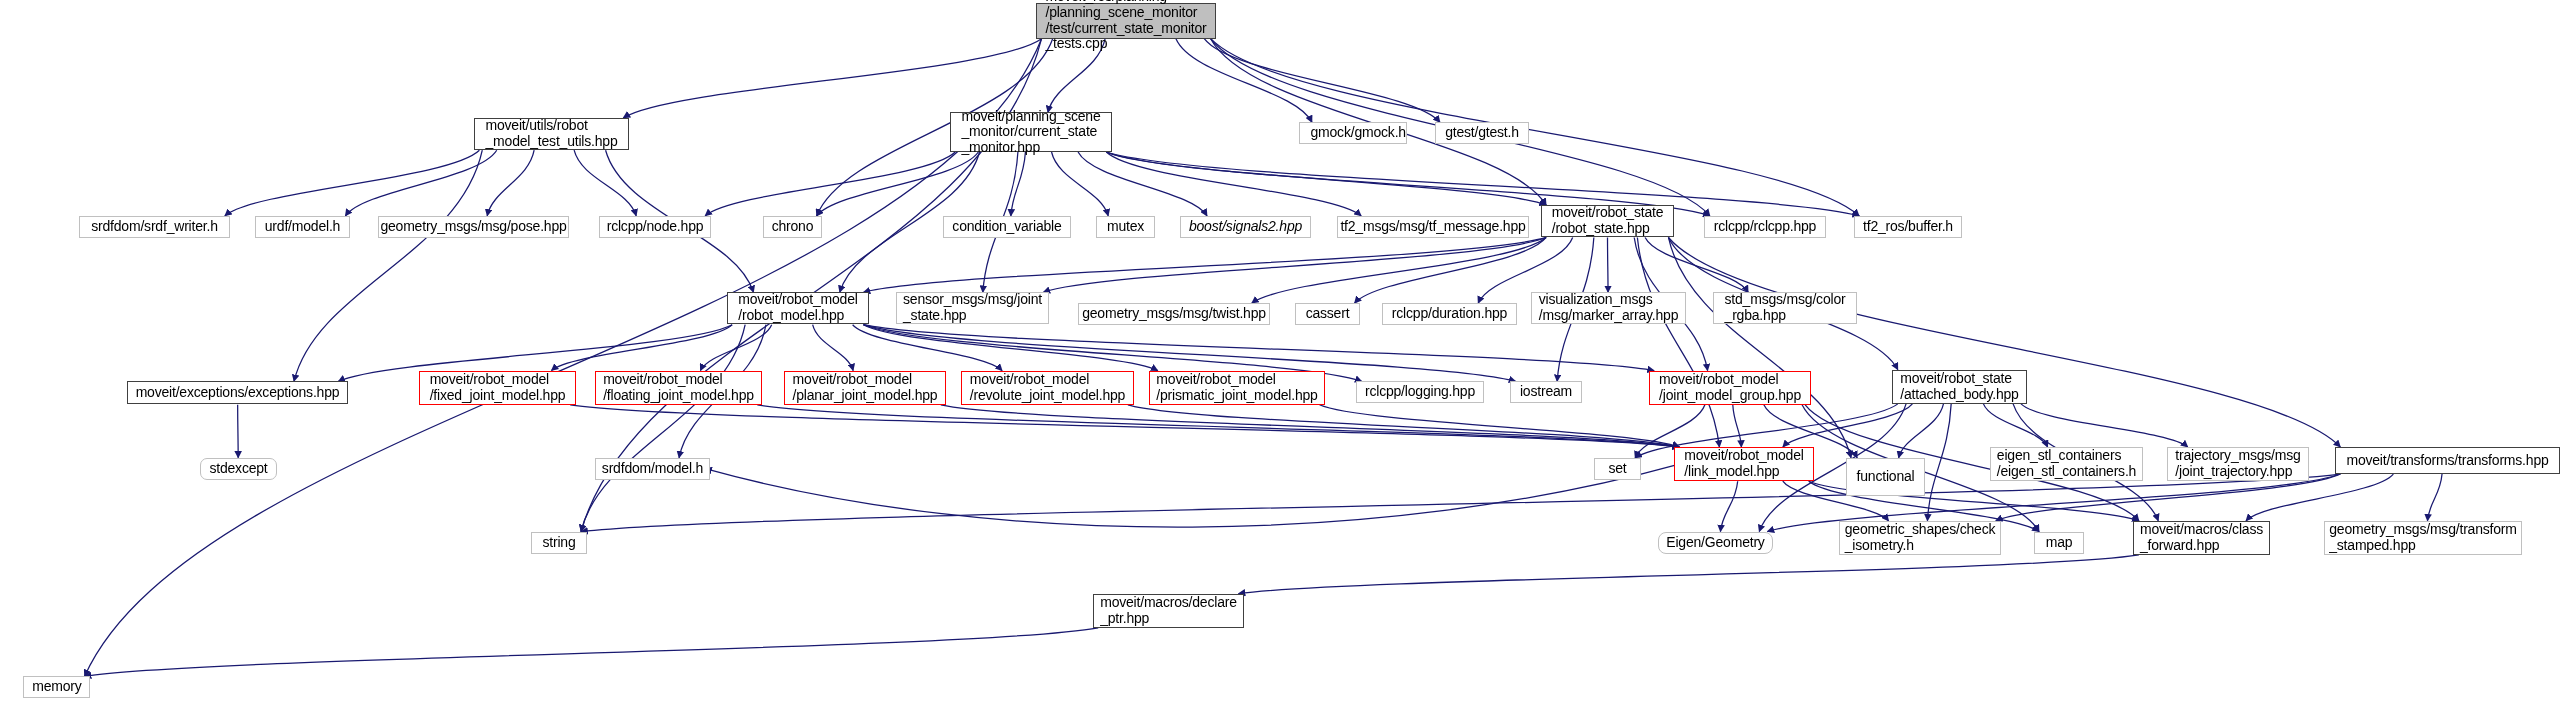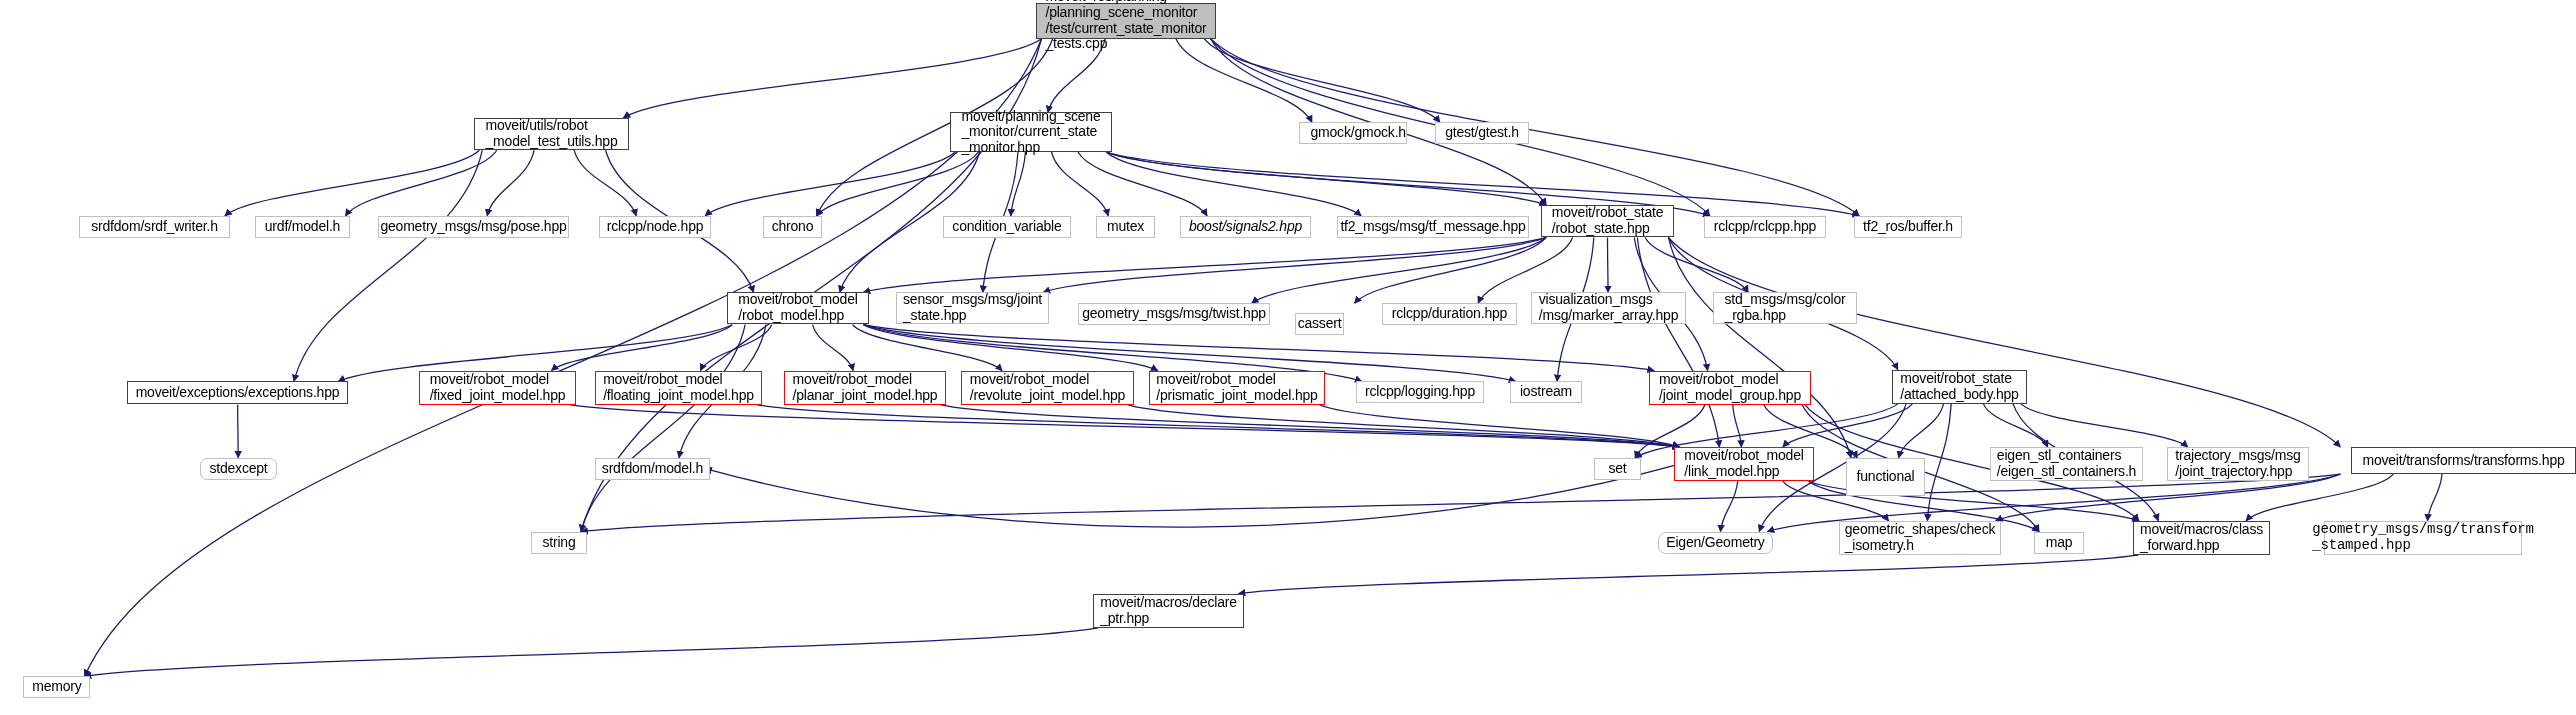--- a/index.html
+++ b/index.html
@@ -166,21 +166,21 @@
       <div class="node" style="left: 1337px; top: 216px; width: 192px; height: 21.6px;">tf2_msgs/msg/tf_message.hpp</div>
       <div class="node bold" style="left: 1541px; top: 205px; width: 133px; height: 32px;">moveit/robot_state
 /robot_state.hpp</div>
       <div class="node" style="left: 1704px; top: 216px; width: 122px; height: 21.6px;">rclcpp/rclcpp.hpp</div>
       <div class="node" style="left: 1854px; top: 216px; width: 108px; height: 21.6px;">tf2_ros/buffer.h</div>
       <div class="node bold" style="left: 727px; top: 292px; width: 142px; height: 32px;">moveit/robot_model
 /robot_model.hpp</div>
       <div class="node" style="left: 896px; top: 292px; width: 153px; height: 32px;">sensor_msgs/msg/joint
 _state.hpp</div>
       <div class="node" style="left: 1078px; top: 303px; width: 192px; height: 21.6px;">geometry_msgs/msg/twist.hpp</div>
-      <div class="node" style="left: 1295px; top: 303px; width: 49px; height: 21.6px; margin-top: 10px;">cassert</div>
+      <div class="node" style="left: 1295px; top: 303px; width: 65px; height: 21.6px;">cassert</div>
       <div class="node" style="left: 1382px; top: 303px; width: 135px; height: 21.6px;">rclcpp/duration.hpp</div>
       <div class="node" style="left: 1531px; top: 292px; width: 155px; height: 32px;">visualization_msgs
 /msg/marker_array.hpp</div>
       <div class="node" style="left: 1713px; top: 292px; width: 144px; height: 32px;">std_msgs/msg/color
 _rgba.hpp</div>
       <div class="node bold" style="left: 127px; top: 381px; width: 221px; height: 23.4px;">moveit/exceptions/exceptions.hpp</div>
       <div class="node red" style="left: 419px; top: 371px; width: 157px; height: 34px;">moveit/robot_model
 /fixed_joint_model.hpp</div>
       <div class="node red" style="left: 595px; top: 371px; width: 167px; height: 34px;">moveit/robot_model
 /floating_joint_model.hpp</div>
@@ -199,28 +199,28 @@
       <div class="node" style="left: 200px; top: 458px; width: 77px; height: 21.6px; border-radius: 7px;">stdexcept</div>
       <div class="node" style="left: 595px; top: 458px; width: 115px; height: 21.6px;">srdfdom/model.h</div>
       <div class="node" style="left: 1594px; top: 458px; width: 47px; height: 21.6px;">set</div>
       <div class="node red" style="left: 1674px; top: 447px; width: 140px; height: 34px;">moveit/robot_model
 /link_model.hpp</div>
       <div class="node" style="left: 1846px; top: 458px; width: 79px; height: 38px;">functional</div>
       <div class="node" style="left: 1990px; top: 447px; width: 153px; height: 34px;">eigen_stl_containers
 /eigen_stl_containers.h</div>
       <div class="node" style="left: 2167px; top: 447px; width: 142px; height: 34px;">trajectory_msgs/msg
 /joint_trajectory.hpp</div>
-      <div class="node bold" style="left: 2335px; top: 447px; width: 225px; height: 27px; margin-left: 16px;">moveit/transforms/transforms.hpp</div>
+      <div class="node bold" style="left: 2335px; top: 447px; width: 225px; height: 27px;">moveit/transforms/transforms.hpp</div>
       <div class="node" style="left: 531px; top: 532px; width: 56px; height: 21.6px;">string</div>
       <div class="node" style="left: 1658px; top: 532px; width: 115px; height: 21.6px; border-radius: 8px;">Eigen/Geometry</div>
       <div class="node" style="left: 1839px; top: 521px; width: 162px; height: 34px;">geometric_shapes/check
 _isometry.h</div>
       <div class="node" style="left: 2034px; top: 532px; width: 50px; height: 21.6px;">map</div>
       <div class="node bold" style="left: 2133px; top: 521px; width: 137px; height: 34px;">moveit/macros/class
 _forward.hpp</div>
-      <div class="node" style="left: 2324px; top: 521px; width: 198px; height: 34px; font-family: Liberation Mono, monospace;">geometry_msgs/msg/transform
+      <div class="node" style="left: 2324px; top: 521px; width: 198px; height: 34px;">geometry_msgs/msg/transform
 _stamped.hpp</div>
       <div class="node bold" style="left: 1093px; top: 594px; width: 151px; height: 34px;">moveit/macros/declare
 _ptr.hpp</div>
       <div class="node" style="left: 23.4px; top: 676px; width: 67px; height: 21.6px;">memory</div>
     </div>
 </div>
 
 
 </body></html>

